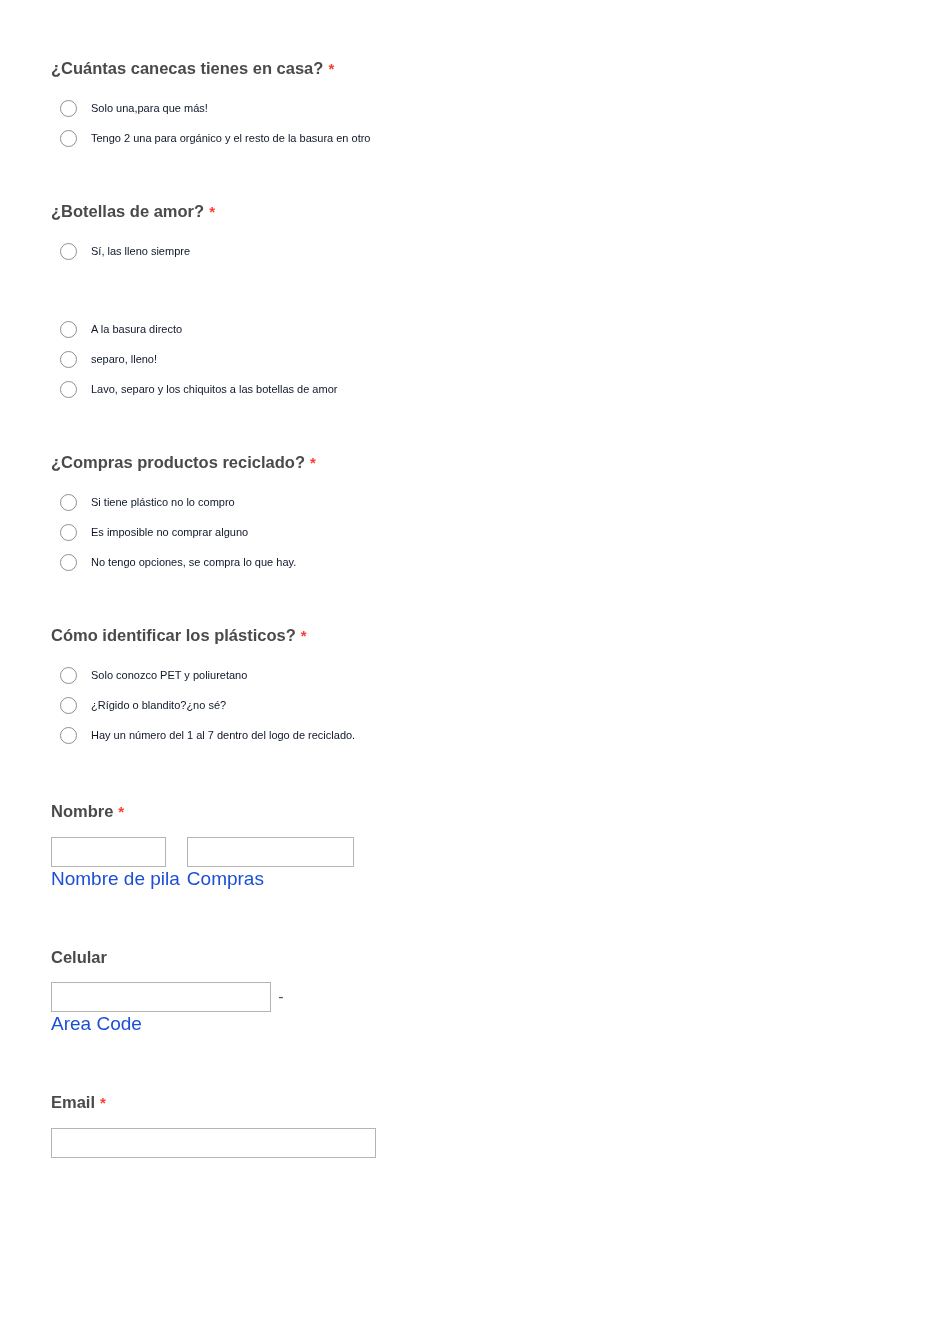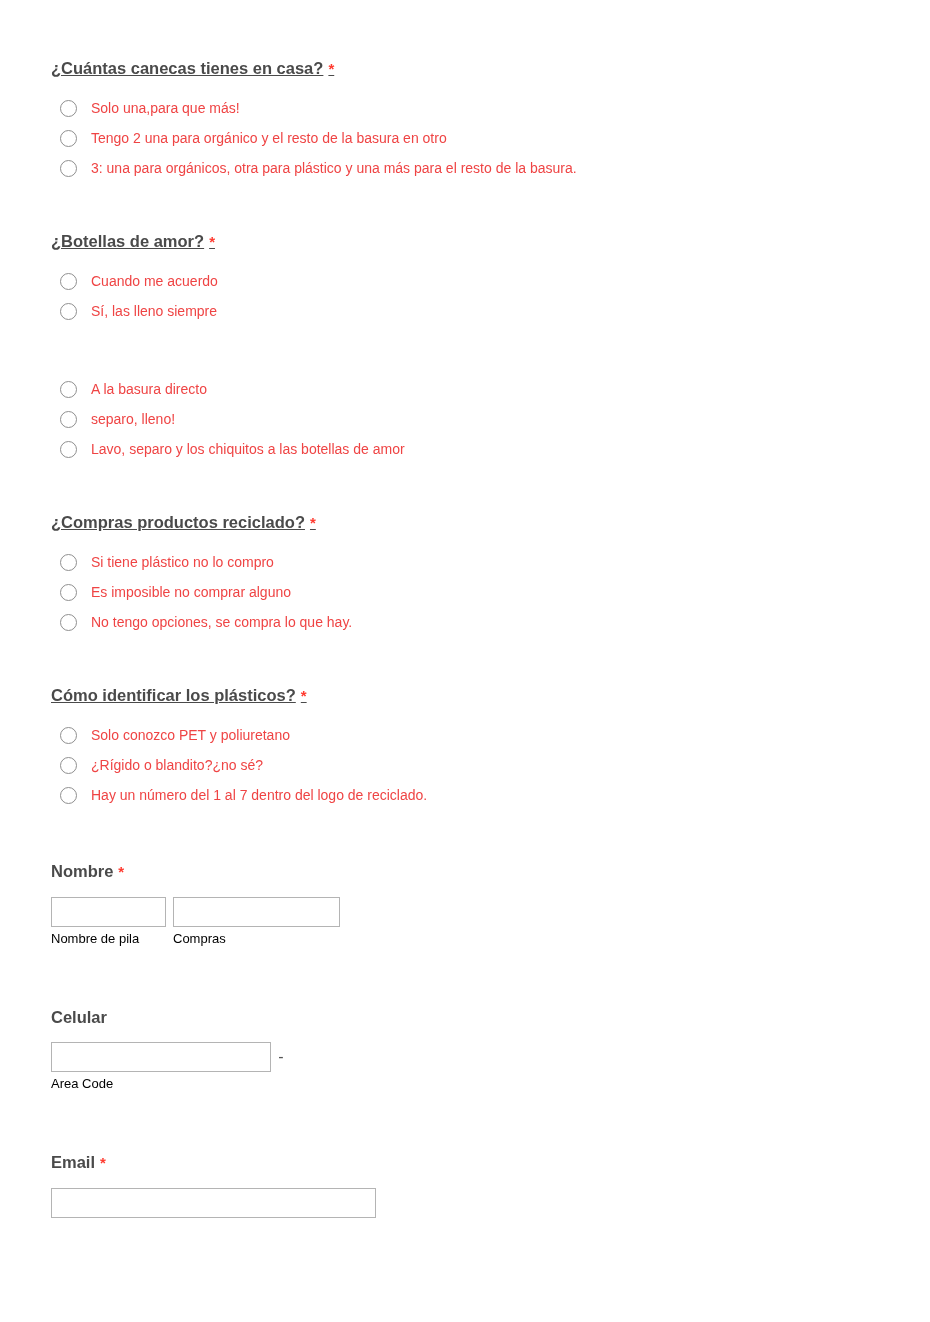--- a/index.html
+++ b/index.html
@@ -15,21 +15,20 @@
   }
   .question {
     margin-bottom: 48px;
   }
   .q-label {
     font-size: 16.5px;
     font-weight: 700;
     color: #4a4a4a;
     line-height: 20px;
     margin-bottom: 14px;
-    text-decoration: underline;
   }
   .asterisk {
     color: #ff3b30;
     font-weight: 700;
     margin-left: 5px;
     font-size: 15px;
   }
   .option-row {
     display: flex;
     align-items: center;
@@ -39,22 +38,22 @@
   .radio {
     width: 17px;
     height: 17px;
     border: 1px solid #8f8f8f;
     border-radius: 50%;
     background: #ffffff;
     margin-right: 14px;
     flex: none;
   }
   .option-text {
-    font-size: 14px;
-    color: #ef4444;
+    font-size: 11px;
+    color: #0f172a;
     line-height: 20px;
   }
   .field {
     margin-bottom: 58px;
   }
   .f-label {
     font-size: 16.5px;
     font-weight: 700;
     color: #4a4a4a;
     line-height: 26px;
@@ -64,22 +63,22 @@
     height: 30px;
     border: 1px solid #b4b4b4;
     background: #ffffff;
     font-family: "Liberation Sans", sans-serif;
     font-size: 15px;
     color: #555555;
     padding: 0 6px;
     outline: none;
   }
   .sublabel {
-    font-size: 13px;
-    color: #000000;
+    font-size: 19px;
+    color: #1d4ed8;
     margin-top: 4px;
     line-height: 15px;
   }
   .row {
     display: flex;
     align-items: flex-start;
   }
   .col {
     display: flex;
     flex-direction: column;
@@ -107,32 +106,24 @@
   <div class="question">
     <div class="q-label"><span>¿Cuántas canecas tienes en casa?</span><span class="asterisk">*</span></div>
     <div class="option-row">
       <span class="radio"></span>
       <span class="option-text">Solo una,para que más!</span>
     </div>
     <div class="option-row">
       <span class="radio"></span>
       <span class="option-text">Tengo 2 una para orgánico y el resto de la basura en otro</span>
     </div>
-    <div class="option-row">
-      <span class="radio"></span>
-      <span class="option-text">3: una para orgánicos, otra para plástico y una más para el resto de la basura.</span>
-    </div>
   </div>
 
   <div class="question">
     <div class="q-label"><span>¿Botellas de amor?</span><span class="asterisk">*</span></div>
-    <div class="option-row">
-      <span class="radio"></span>
-      <span class="option-text">Cuando me acuerdo</span>
-    </div>
     <div class="option-row">
       <span class="radio"></span>
       <span class="option-text">Sí, las lleno siempre</span>
     </div>
   </div>
 
   <div class="question">
     <div class="option-row">
       <span class="radio"></span>
       <span class="option-text">A la basura directo</span>

